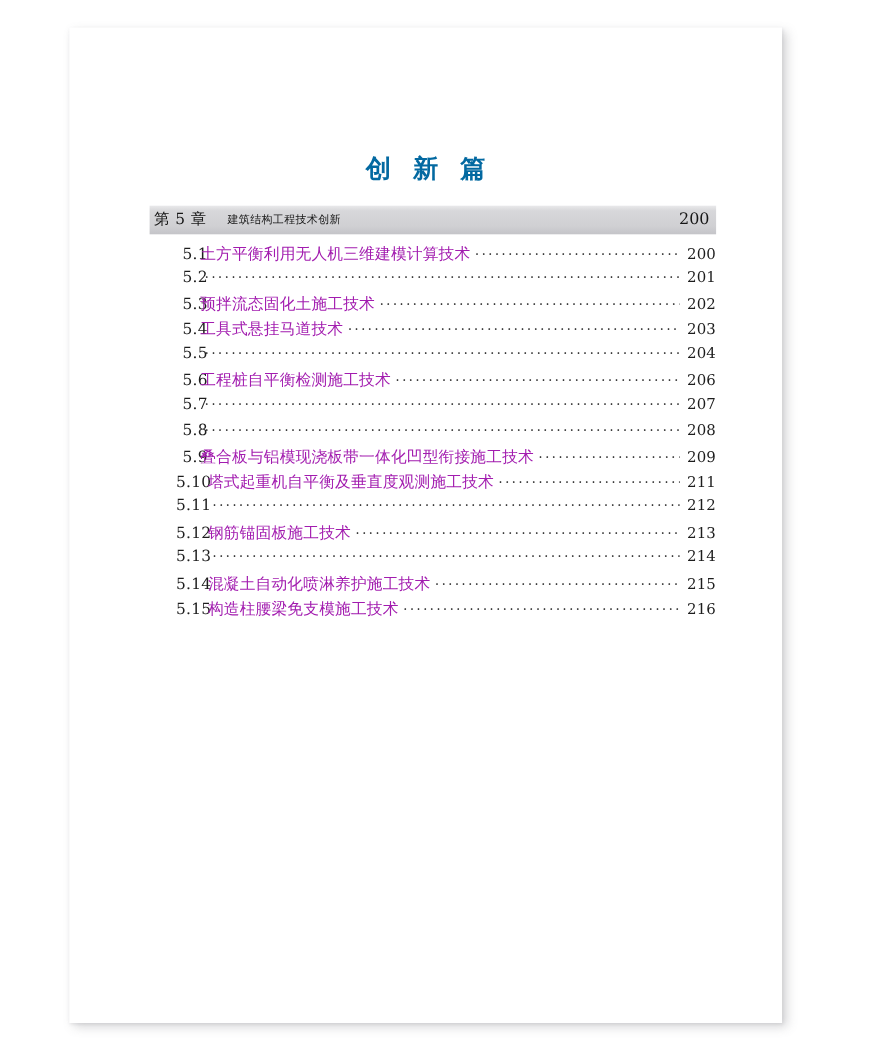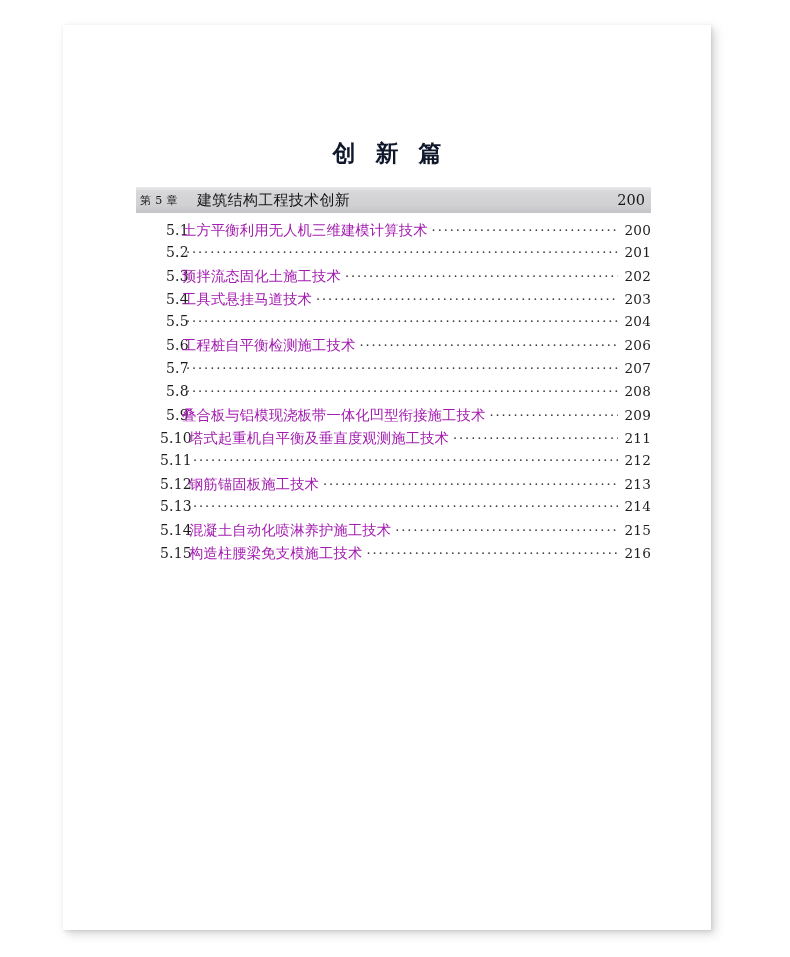--- a/index.html
+++ b/index.html
@@ -38,45 +38,45 @@
     position: absolute;
     left: 0;
     top: 113px;
     width: 648px;
     text-align: center;
     font-family: "DejaVu Serif", "Liberation Serif", serif;
     font-weight: bold;
     font-size: 23px;
     letter-spacing: 6px;
     text-indent: 6px;
-    color: #0f172a;
+    color: #0369a1;
   }
 
   
   #chapter-bar {
     position: absolute;
     left: 73px;
     top: 162px;
     width: 515px;
     height: 26px;
     background: linear-gradient(to bottom,
                 #e9e9eb 0%, #d7d7da 18%, #d0d0d3 72%, #c4c4c8 100%);
     display: flex;
     align-items: center;
     box-sizing: border-box;
     padding: 0 6px 0 4px;
   }
   #chapter-bar .ch-label {
-    font-size: 11px;
+    font-size: 14px;
     color: #161616;
     white-space: nowrap;
     letter-spacing: 0.4px;
   }
   #chapter-bar .ch-name {
-    font-size: 15px;
+    font-size: 10px;
     color: #161616;
     white-space: nowrap;
     margin-left: 19px;
     letter-spacing: 0.3px;
   }
   #chapter-bar .ch-spacer { flex: 1 1 auto; }
   #chapter-bar .ch-page {
     font-size: 14.5px;
     color: #161616;
     font-family: "DejaVu Serif", "Liberation Serif", serif;

